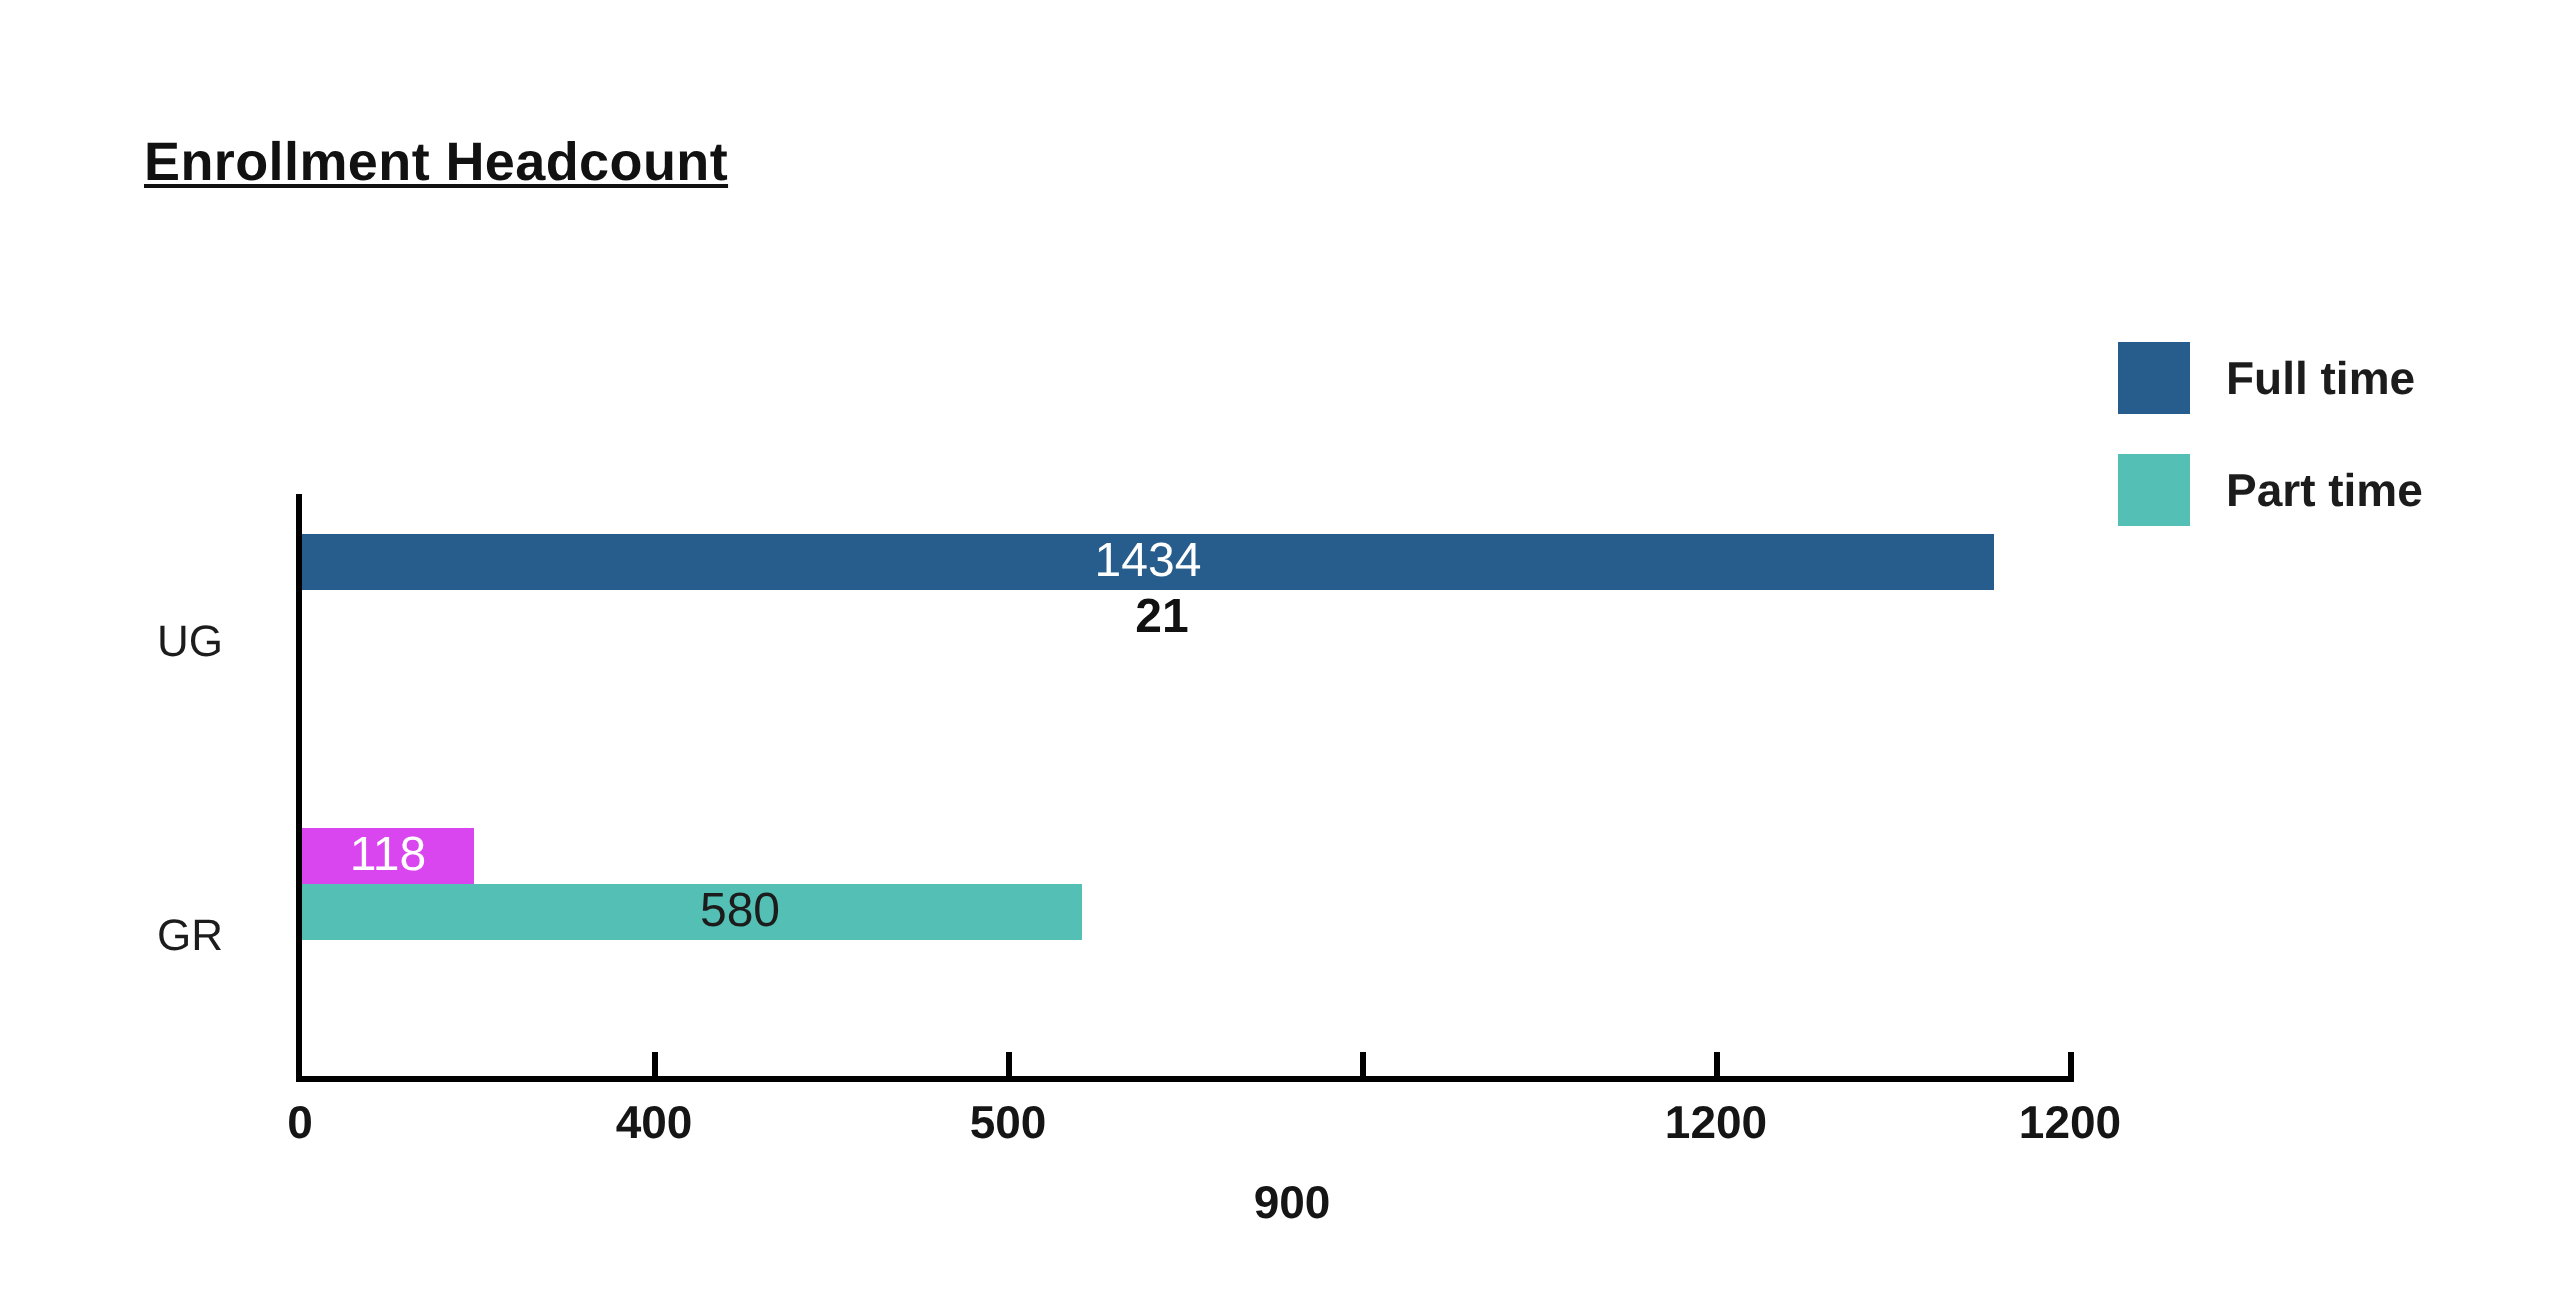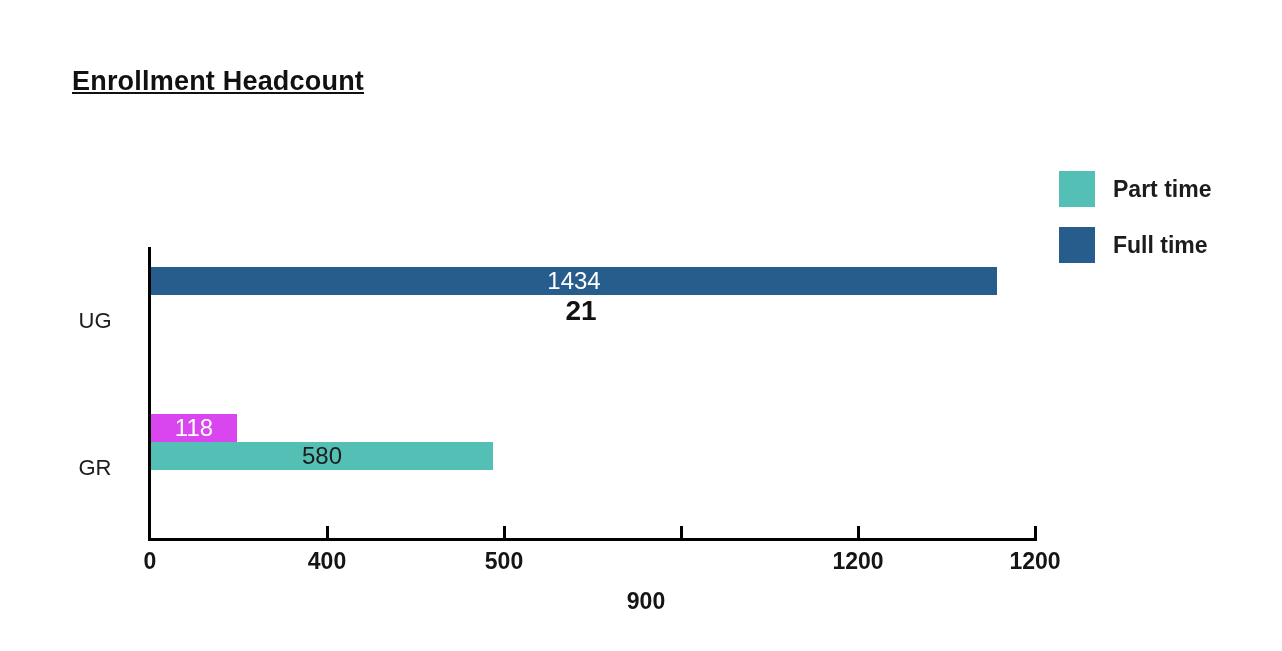--- a/index.html
+++ b/index.html
@@ -37,58 +37,58 @@
   .cat-label {
     position: absolute; left: 58px; width: 74px; height: 107px;
     display: flex; align-items: center; justify-content: center;
     font-size: 22px; font-weight: 500; color: #1c1c1c;
   }
   .bar-row { position: absolute; left: 151px; height: 107px; display: flex; align-items: stretch; flex-direction: column; }
   .bar-segment { position: relative; display: flex; align-items: center; justify-content: center; }
   .bar-value { font-size: 24px; font-weight: 500; white-space: nowrap; }
   .bar-value-outside {
     align-self: center; margin-left: 14px;
-    font-size: 28px; font-weight: 700; color: #111111; white-space: nowrap;
+    font-size: 24px; font-weight: 700; color: #111111; white-space: nowrap;
   }
 </style>
 </head>
 <body>
 
 <div class="canvas">
   <h1 class="title">Enrollment Headcount</h1>
 
   <div class="legend">
     <div class="legend-item">
+      <span class="legend-swatch" style="background: rgb(39, 93, 140);"></span>
+      <span class="legend-label">Full time</span>
+    </div>
+    <div class="legend-item">
       <span class="legend-swatch" style="background: rgb(84, 192, 181);"></span>
       <span class="legend-label">Part time</span>
-    </div>
-    <div class="legend-item">
-      <span class="legend-swatch" style="background: rgb(39, 93, 140);"></span>
-      <span class="legend-label">Full time</span>
     </div>
   </div>
 
   <div class="axis-y"></div>
   <div class="axis-x"></div>
 
   <div id="rows">
       <div class="cat-label" style="top: 267px;">UG</div>
       <div class="bar-row" style="top: 267px;">
         <div class="bar-segment" style="width: 846px; background: rgb(39, 93, 140);">
           <span class="bar-value" style="color: rgb(255, 255, 255);">1434</span>
         </div>
         <div class="bar-segment" style="width: 12px; background: rgb(84, 192, 181);"></div>
         <span class="bar-value-outside">21</span>
       </div>
       <div class="cat-label" style="top: 414px;">GR</div>
       <div class="bar-row" style="top: 414px;">
         <div class="bar-segment" style="width: 86px; background: #d946ef;">
           <span class="bar-value" style="color: rgb(255, 255, 255);">118</span>
         </div>
-        <div class="bar-segment" style="width: 342px; background: rgb(84, 192, 181);">
+        <div class="bar-segment" style="width: 342px; background: rgb(84, 192, 181); padding-left: 48px;">
           <span class="bar-value" style="color: rgb(28, 28, 28);">580</span>
         </div>
       </div>
     </div>
   <div id="ticks">
       <div class="tick-label" style="left: 105px;">0</div>
       <div class="tick" style="left: 325.5px;"></div>
       <div class="tick-label" style="left: 282px;">400</div>
       <div class="tick" style="left: 502.5px;"></div>
       <div class="tick-label" style="left: 459px;">500</div>

